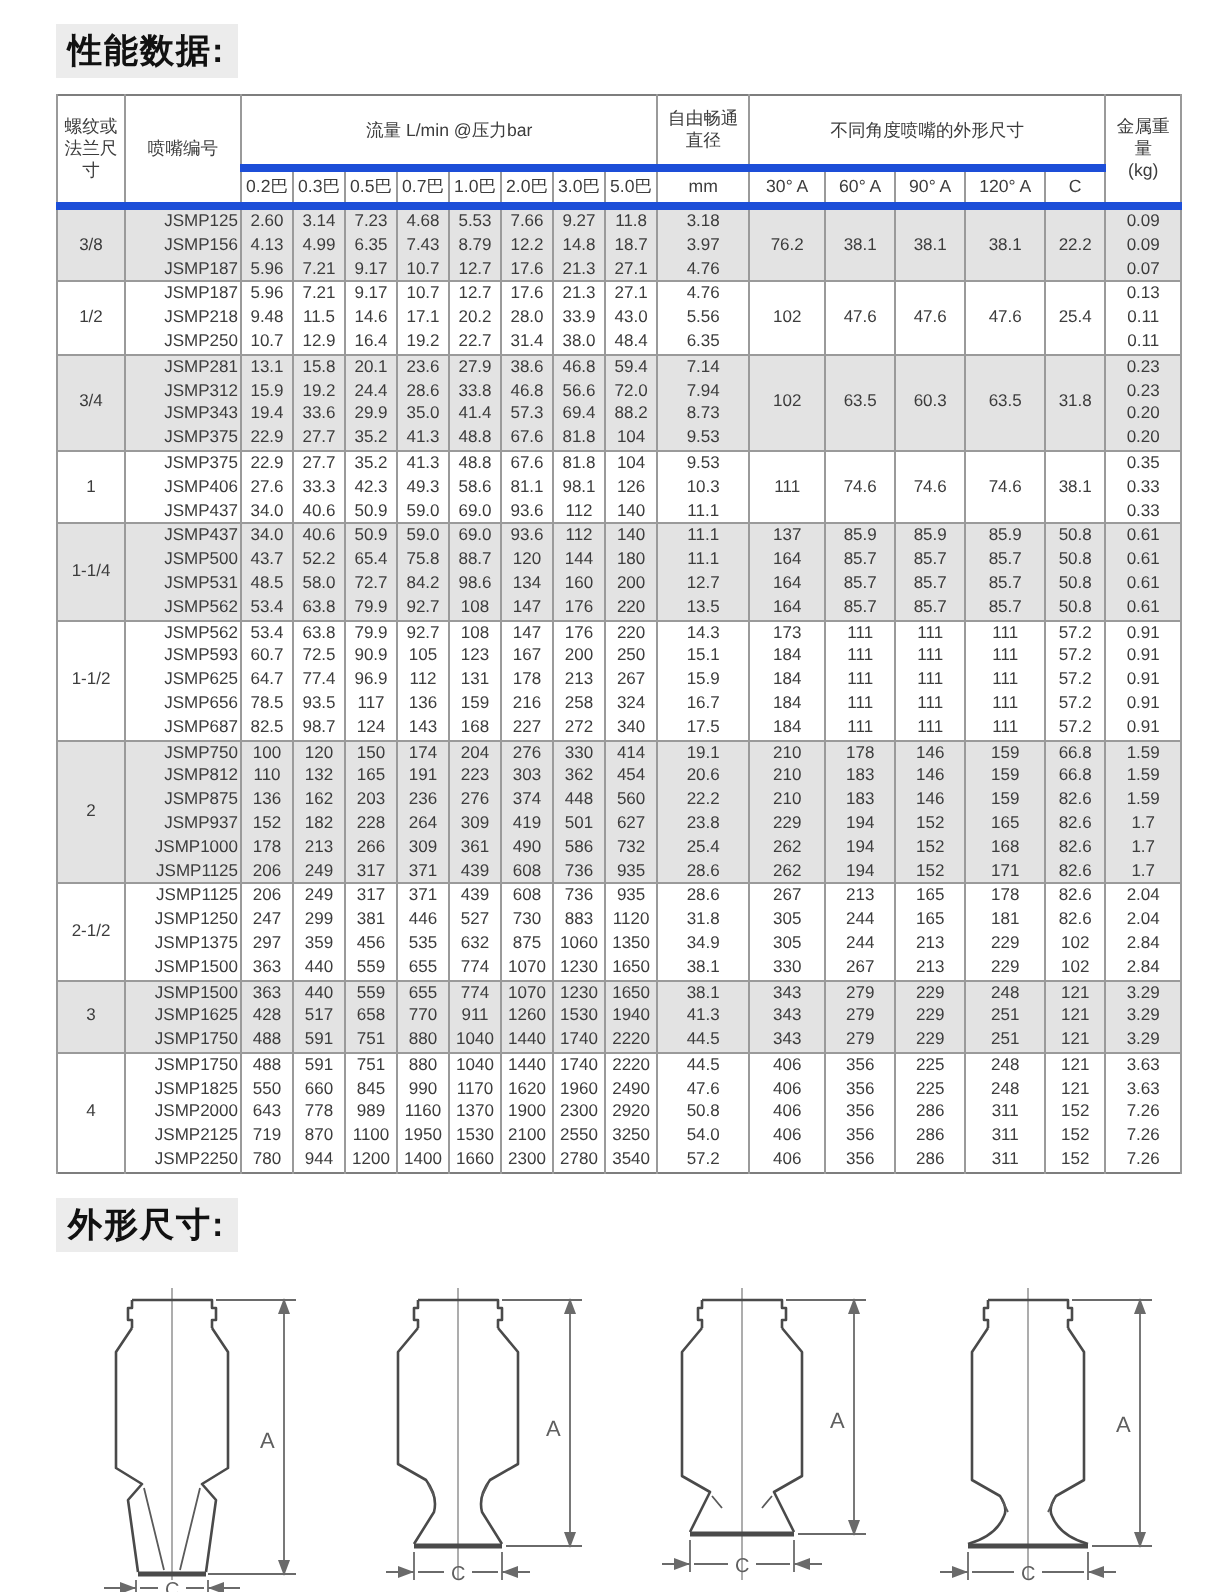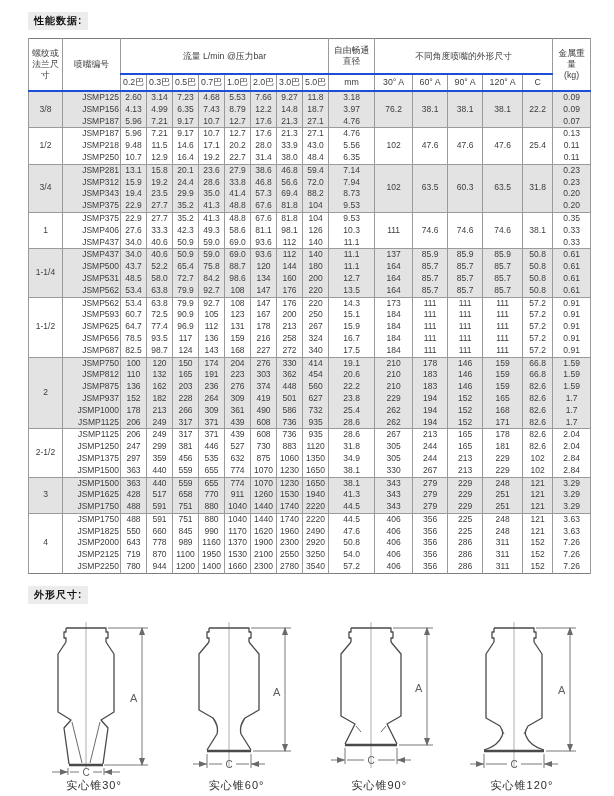--- a/index.html
+++ b/index.html
@@ -1,26 +1,26 @@
 <!DOCTYPE html>
 <html><head>
 <meta charset="utf-8">
 <style>
   html,body{margin:0;padding:0;background:#fff;}
   #page{position:relative;width:614px;height:796px;background:#fff;overflow:hidden;
         font-family:"Liberation Sans","DejaVu Sans",sans-serif;color:#3c3c3c;}
   .chip{display:inline-block;margin:12px 0 0 28px;padding:2px 6px;background:#ececec;
-        font-size:10px;font-weight:bold;color:#111;letter-spacing:1px;}
+        font-size:17px;font-weight:bold;color:#111;letter-spacing:1px;}
   
   table{border-collapse:collapse;table-layout:fixed;margin:8px 0 0 28px;width:562px;
         font-size:8.5px;color:#3c3c3c;border:1px solid #7e7e7e;}
   th,td{border-left:1px solid #9a9a9a;border-right:1px solid #9a9a9a;
         text-align:center;vertical-align:middle;padding:0 1px;font-weight:normal;
         white-space:nowrap;overflow:hidden;}
-  thead th{border-bottom:2px solid #1d4ed8;font-size:8.8px;line-height:1.25;white-space:normal;}
+  thead th{border-bottom:4px solid #1d4ed8;font-size:8.8px;line-height:1.25;white-space:normal;}
   thead tr.h1 th{height:34px;}
   thead tr.h2 th{height:15px;}
   tbody td{height:11.8px;line-height:11.8px;}
   tbody td.model{text-align:right;padding-left:3px;}
   tbody tr.gs td{border-top:1px solid #9a9a9a;}
   tbody tr.shade td{background:#e3e3e3;}
   col.c-size{width:34px;} col.c-model{width:58px;} col.c-flow{width:26px;}
   col.c-free{width:46px;} col.c-d30{width:38px;} col.c-d60{width:35px;}
   col.c-d90{width:35px;} col.c-d120{width:40px;} col.c-dc{width:30px;} col.c-wt{width:38px;}
   
@@ -212,21 +212,21 @@
           <td>33.8</td>
           <td>46.8</td>
           <td>56.6</td>
           <td>72.0</td>
           <td>7.94</td>
           <td>0.23</td>
         </tr>
         <tr class="shade">
           <td class="model">JSMP343</td>
           <td>19.4</td>
-          <td>23.5</td>
+          <td>33.6</td>
           <td>29.9</td>
           <td>35.0</td>
           <td>41.4</td>
           <td>57.3</td>
           <td>69.4</td>
           <td>88.2</td>
           <td>8.73</td>
           <td>0.20</td>
         </tr>
         <tr class="shade">

